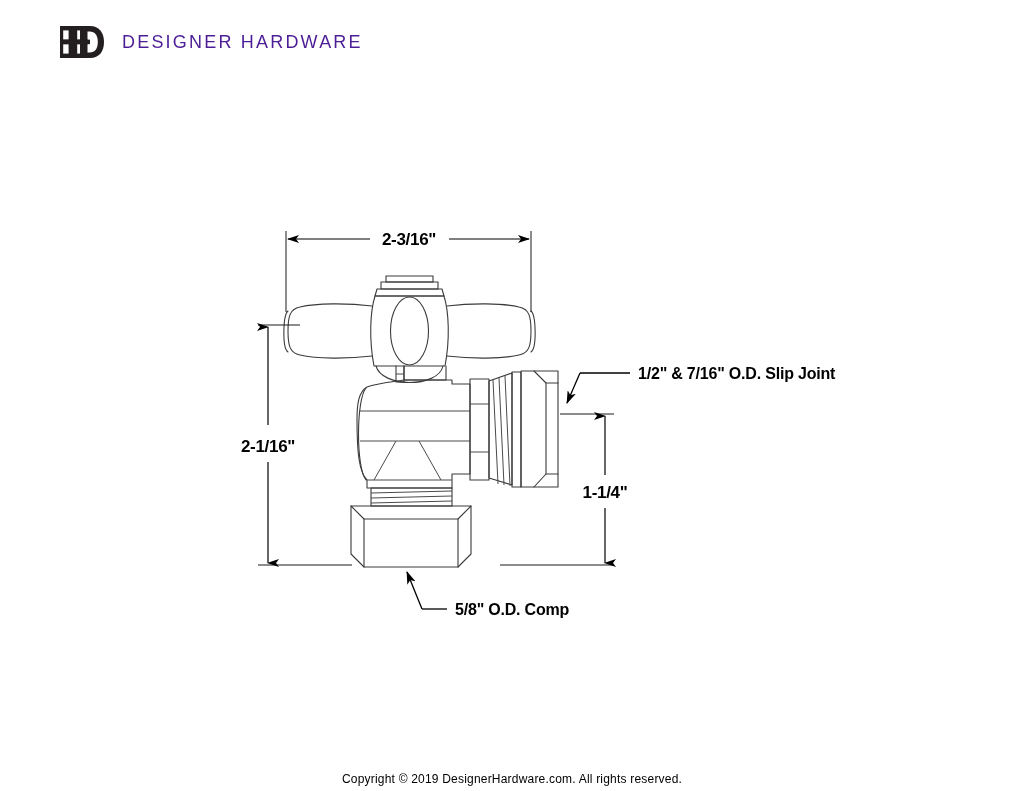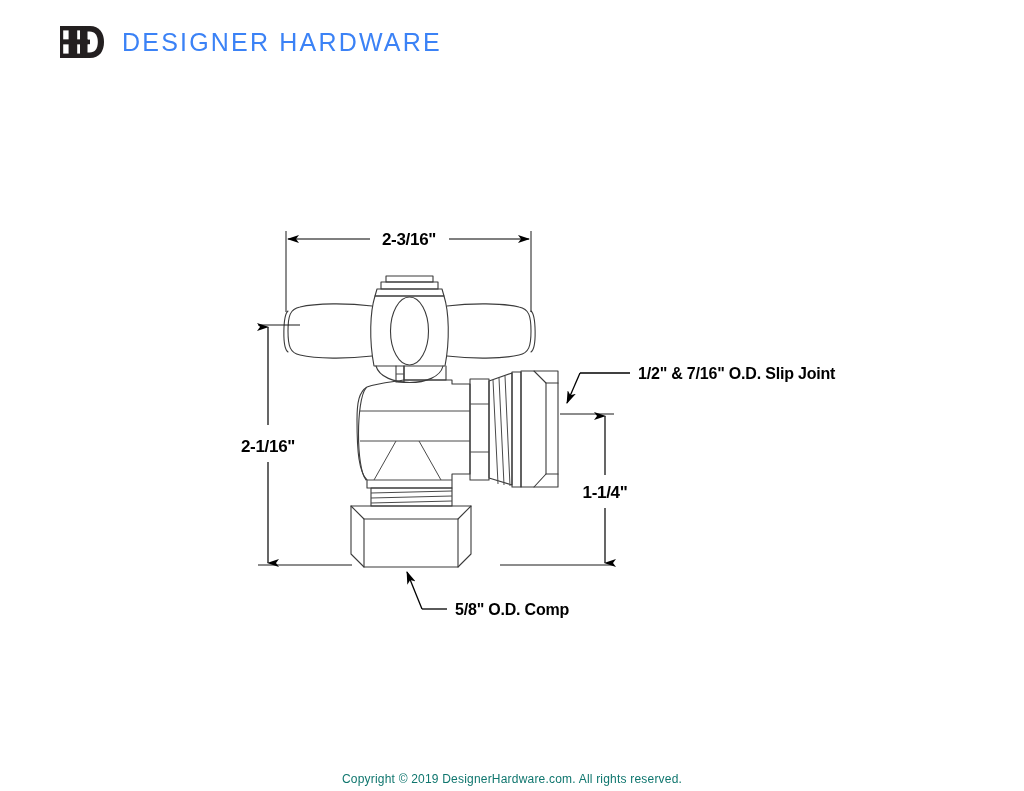--- a/index.html
+++ b/index.html
@@ -27,24 +27,24 @@
     gap: 16px;
   }
   #brand-logo-mark {
     width: 46px;
     height: 40px;
     flex: none;
     display: block;
   }
   #brand-wordmark {
     font-family: "Liberation Sans", sans-serif;
-    font-size: 25px;
+    font-size: 18px;
     font-weight: 400;
     letter-spacing: 2.2px;
-    color: #3b82f6;
+    color: #4c1d95;
     white-space: nowrap;
     line-height: 1;
   }
 
   
   #drawing-canvas {
     position: absolute;
     left: 0;
     top: 0;
     width: 1024px;
@@ -54,21 +54,21 @@
 
   
   #copyright-footer {
     position: absolute;
     left: 0;
     right: 0;
     top: 772px;
     text-align: center;
     font-family: "Liberation Sans", sans-serif;
     font-size: 12px;
-    color: #0f766e;
+    color: #000000;
     letter-spacing: 0.2px;
   }
 
   
   .dim-text {
     font-family: "Liberation Sans", sans-serif;
     font-size: 17px;
     font-weight: bold;
     fill: #000000;
     letter-spacing: -0.3px;

